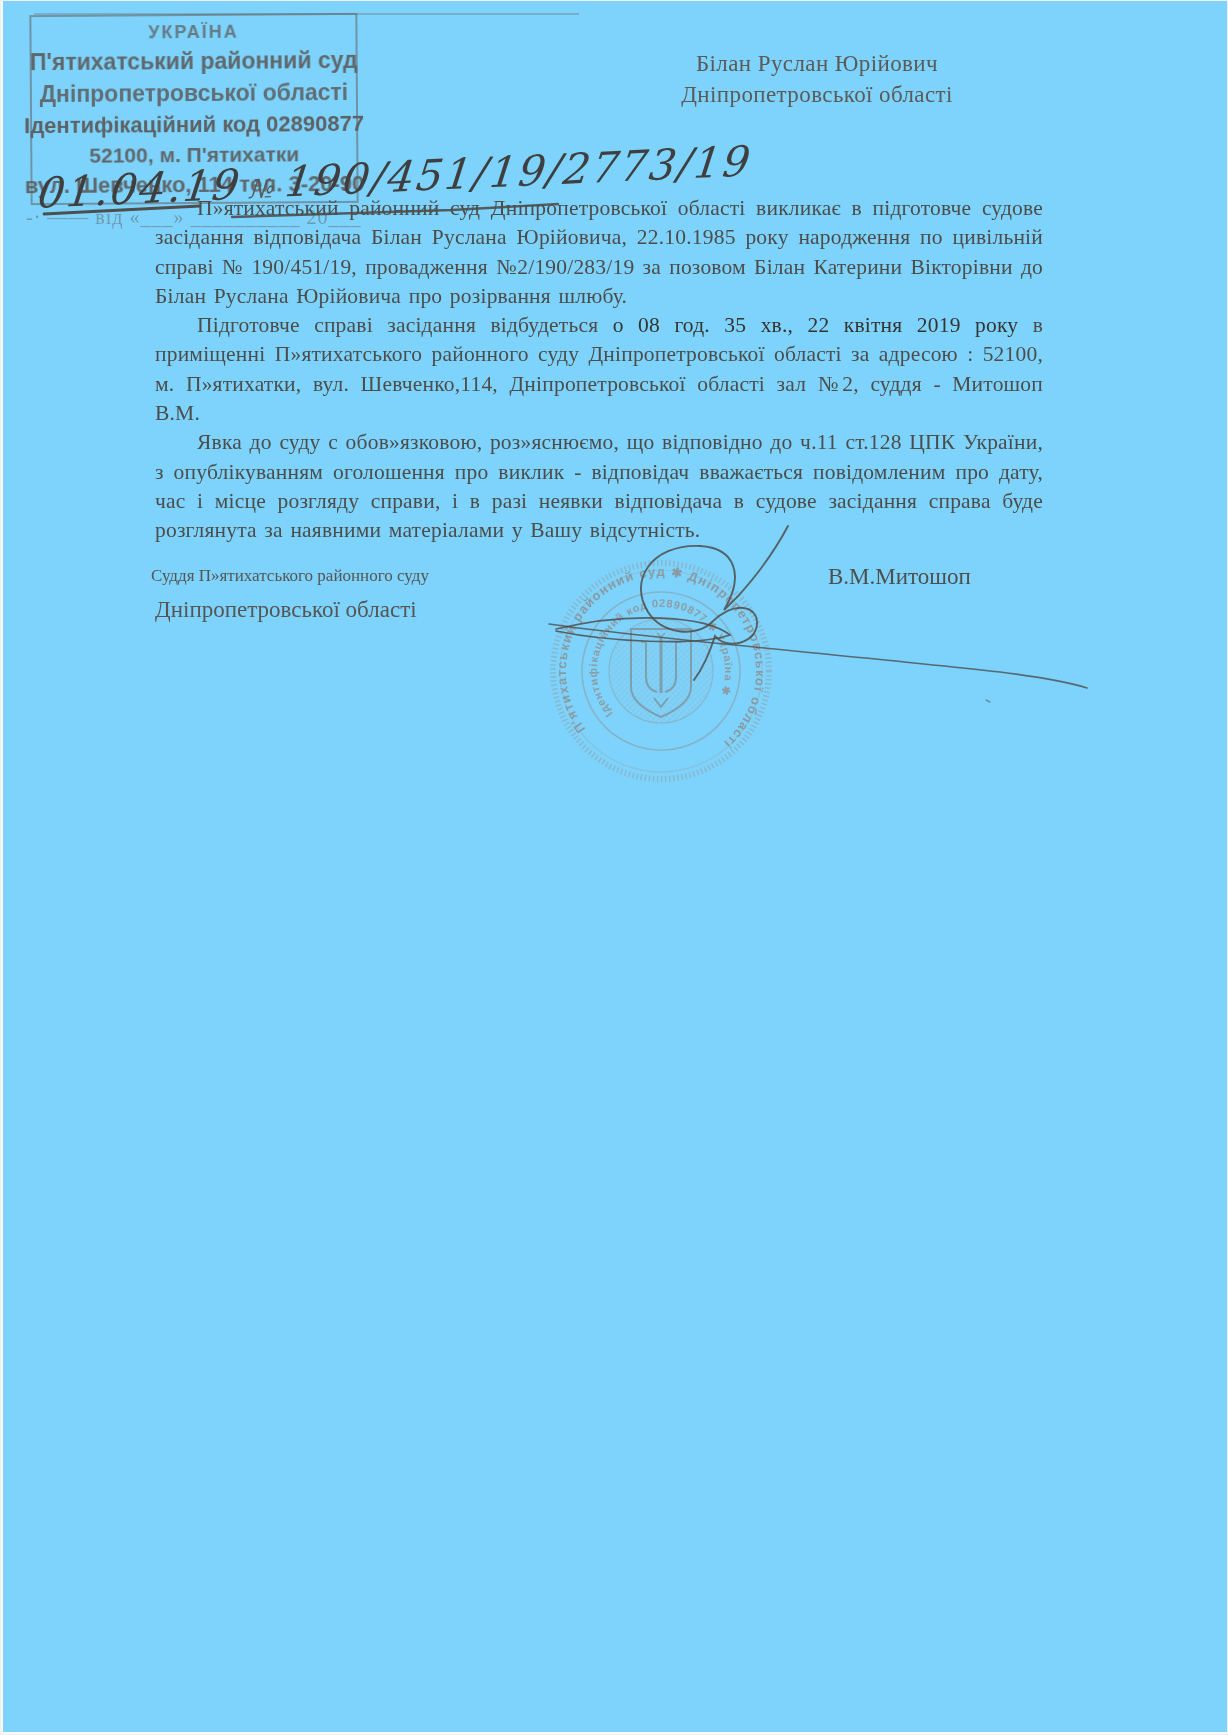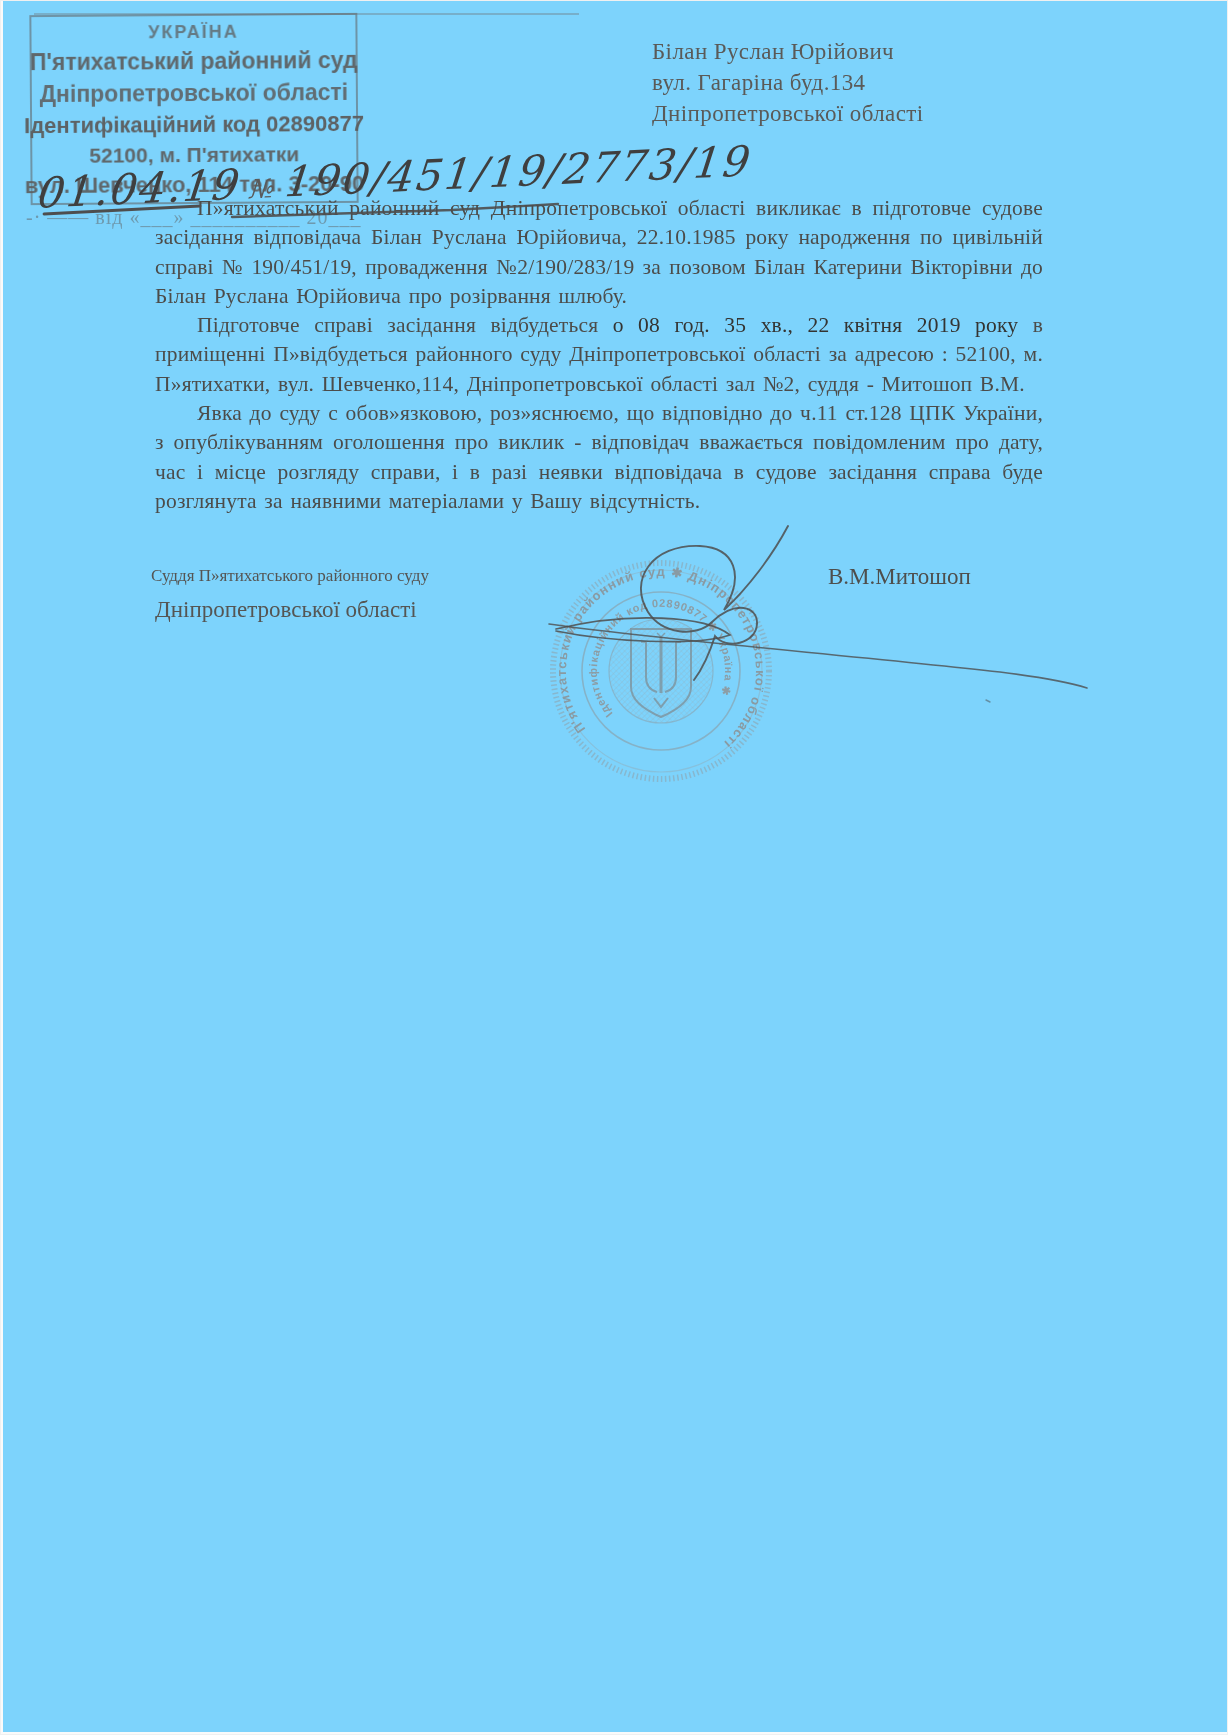--- a/index.html
+++ b/index.html
@@ -45,23 +45,24 @@
   .handwriting .no-sign{font-size:26px;letter-spacing:0;color:#5a5a5a;padding:0 10px;}
   
   .faint-form{
     position:absolute;left:26px;top:206px;width:470px;
     font-size:20px;color:rgba(95,95,95,.5);
     letter-spacing:1px;white-space:nowrap;
     font-family:"Liberation Serif", serif;
   }
   
   .recipient{
-    position:absolute;left:652px;top:36px;width:330px;
+    position:absolute;left:652px;top:48px;width:330px;
     font-size:23px;line-height:31px;color:#5a5a58;
     letter-spacing:.4px;
+    text-align:center;
   }
   .recipient div{white-space:nowrap;}
   
   .body-text{
     position:absolute;left:155px;top:194px;width:888px;
     font-size:21.5px;line-height:29.3px;text-align:justify;
     color:#4c4c4a;letter-spacing:.2px;word-spacing:2px;
   }
   .body-text p{margin:0;text-indent:42px;}
   .body-text .b{font-weight:normal;color:#343432;}
@@ -90,27 +91,26 @@
   </div>
 
   <div class="faint-form">-· ——  від «___» __________ 20___</div>
 
   <div class="handwriting">
     <span>01.04.19</span><span class="no-sign">№</span><span>190/451/19/2773/19</span>
   </div>
 
   <div class="recipient">
     <div>Білан Руслан Юрійович</div>
-    <div>вул. Гагаріна буд.134</div>
     <div>Дніпропетровської області</div>
   </div>
 
   <div class="body-text">
       <p><span>П»ятихатський районний суд Дніпропетровської області викликає в  підготовче судове засідання  відповідача Білан Руслана Юрійовича, 22.10.1985 року народження по цивільній справі № 190/451/19, провадження №2/190/283/19 за позовом Білан Катерини Вікторівни до Білан Руслана Юрійовича про розірвання шлюбу.</span></p>
-      <p><span>Підготовче справі засідання відбудеться </span><span class="b">о 08 год. 35 хв., 22 квітня 2019 року</span><span> в приміщенні   П»відбудеться районного суду Дніпропетровської області за адресою : 52100, м. П»ятихатки, вул. Шевченко,114, Дніпропетровської області зал №2, суддя - Митошоп В.М.</span></p>
+      <p><span>Підготовче справі засідання відбудеться </span><span class="b">о 08 год. 35 хв., 22 квітня 2019 року</span><span> в приміщенні   П»ятихатського районного суду Дніпропетровської області за адресою : 52100, м. П»ятихатки, вул. Шевченко,114, Дніпропетровської області зал №2, суддя - Митошоп В.М.</span></p>
       <p><span>Явка до суду с обов»язковою, роз»яснюємо, що відповідно до ч.11 ст.128 ЦПК України, з   опублікуванням   оголошення про виклик - відповідач вважається повідомленим про дату, час і  місце розгляду справи, і в разі неявки відповідача в судове засідання справа буде розглянута  за наявними  матеріалами у Вашу відсутність.</span></p>
     </div>
 
   <div class="sig-role1">Суддя П»ятихатського районного суду</div>
   <div class="sig-role2">Дніпропетровської області</div>
   <div class="sig-name">В.М.Митошоп</div>
 
   <svg class="seal-svg" viewBox="0 0 238 238">
     <defs>
       <pattern id="hatch1" width="4" height="4" patternUnits="userSpaceOnUse" patternTransform="rotate(45)">

